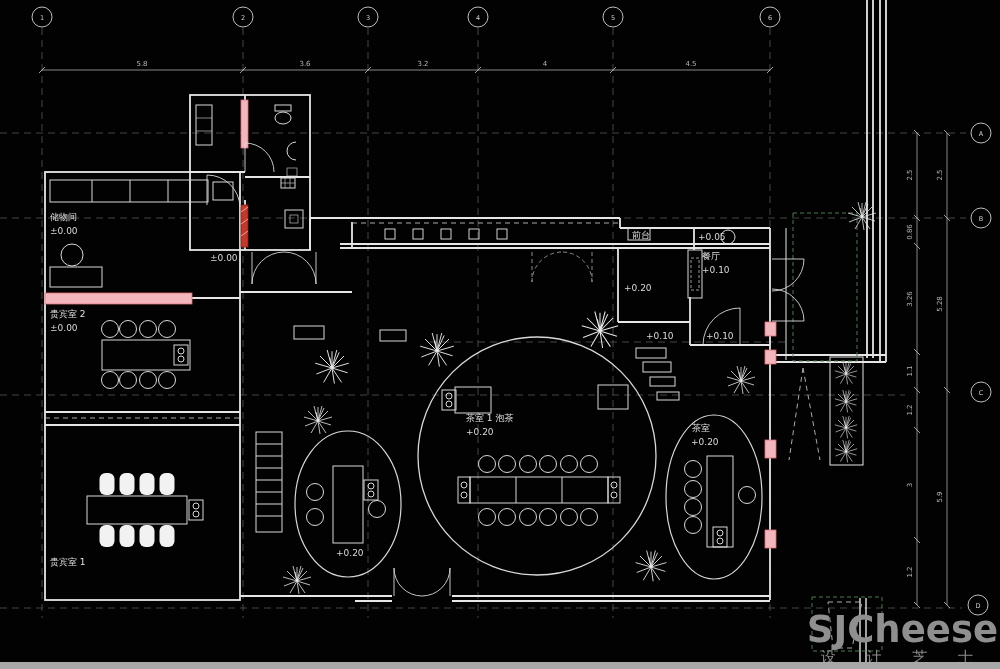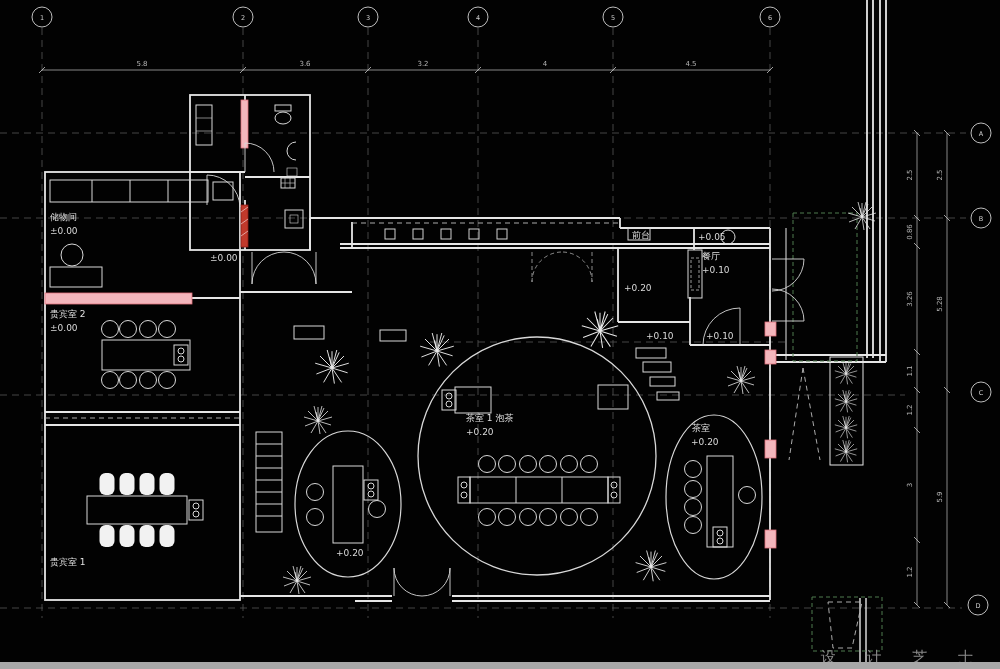--- a/index.html
+++ b/index.html
@@ -350,15 +350,16 @@
     <text class="lvltxt" x="691" y="445">+0.20</text>
     <text class="roomtxt" x="632" y="238">前台</text>
     <text class="lvltxt" x="698" y="240">+0.05</text>
     <text class="roomtxt" x="702" y="259">餐厅</text>
     <text class="lvltxt" x="702" y="273">+0.10</text>
     <text class="lvltxt" x="646" y="339">+0.10</text>
     <text class="lvltxt" x="706" y="339">+0.10</text>
   </g>
 </svg>
 
+<div class="wm">SJCheese</div>
 <div class="wm-sub">设 计 芝 士</div>
 <div class="bottombar"></div>
 </div>
 
 </body></html>

